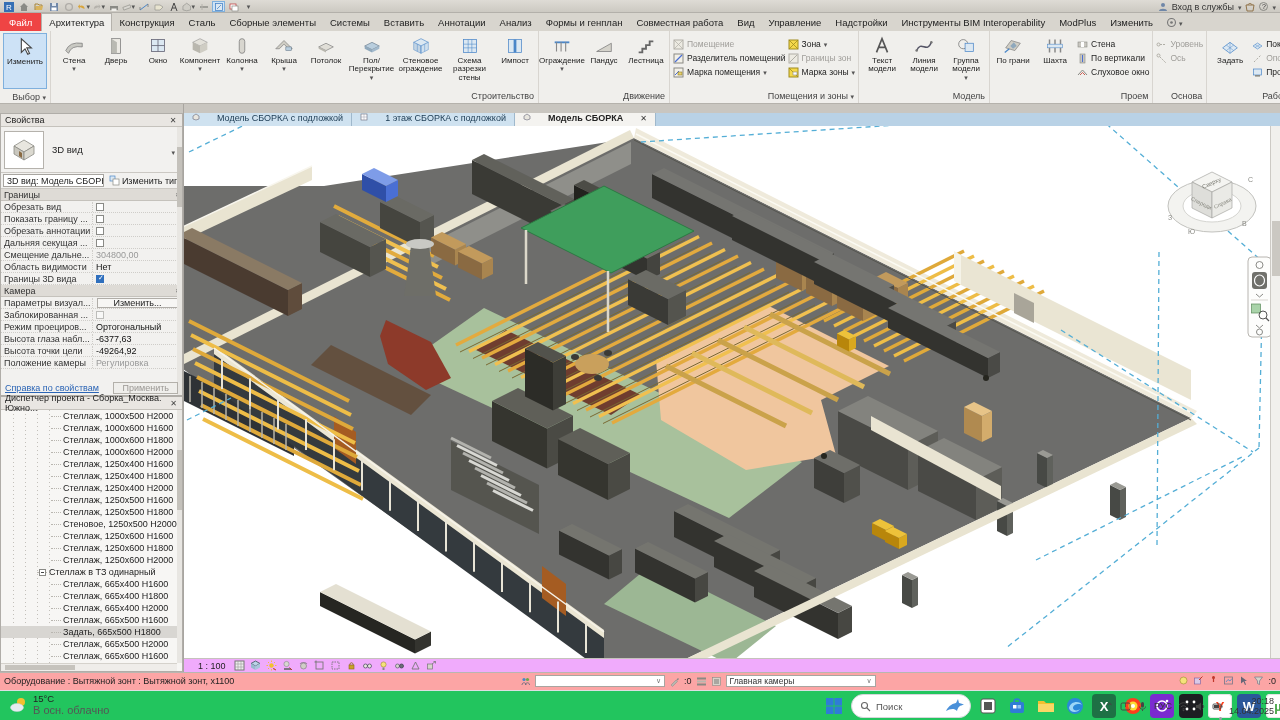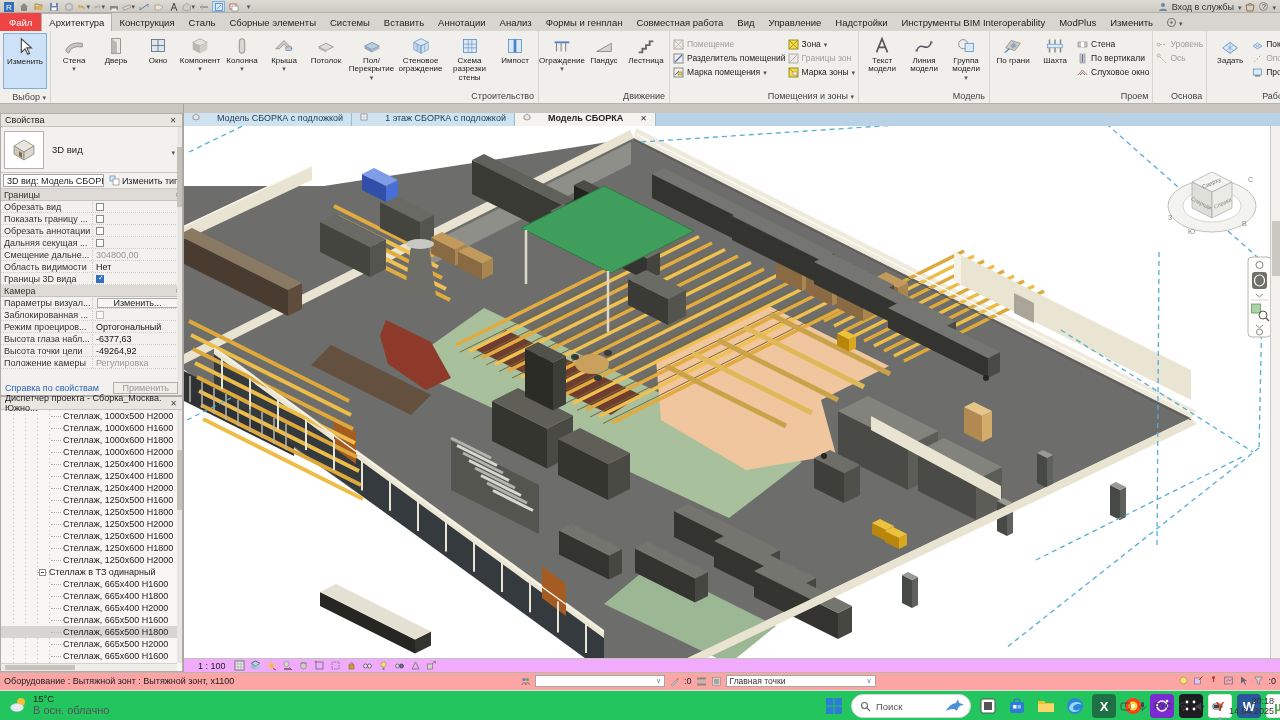--- a/index.html
+++ b/index.html
@@ -54,21 +54,21 @@
 .chev::after{content:"\00AB";display:inline-block;transform:rotate(90deg)}
 .prow{height:12px;display:flex;align-items:center;border-bottom:1px dotted #cfcdc9}
 .plab{width:92px;padding-left:3px;color:#333;white-space:nowrap;overflow:hidden;border-right:1px dotted #cfcdc9}
 .pval{flex:1;padding-left:3px;color:#111;white-space:nowrap;overflow:hidden}
 .pval.gray{color:#999}
 .cb{width:8px;height:8px;border:1px solid #8a8a86;background:#fff;margin-left:3px}
 .cb.on{background:#2f6fbd;border-color:#2f6fbd;position:relative}
 .cb.on::after{content:"✓";color:#fff;font-size:7px;position:absolute;left:1px;top:-2px}
 .valbtn{flex:1;margin:1px 4px;border:1px solid #b0ada8;background:#f7f6f4;text-align:center;height:10px;line-height:9px;color:#222}
 .pfoot{position:absolute;bottom:0;left:0;right:0;height:15px;display:flex;align-items:center;padding:0 4px;font-size:9px}
-.plink{color:#2a64b5;}
+.plink{color:#2a64b5;text-decoration:underline}
 .applybtn{margin-left:auto;border:1px solid #b3b0aa;background:#efeeeb;color:#9a9793;padding:0 8px;height:12px;line-height:11px}
 #browser{position:absolute;top:292px;left:0;width:183px;bottom:0;background:#f7f6f4;border:1px solid #b0ada8}
 .tree{position:absolute;top:13px;left:0;right:5px;bottom:8px;overflow:hidden;background-image:repeating-linear-gradient(to bottom,#c3c0ba 0 1px,transparent 1px 4px),repeating-linear-gradient(to bottom,#c3c0ba 0 1px,transparent 1px 4px),repeating-linear-gradient(to bottom,#c3c0ba 0 1px,transparent 1px 4px),repeating-linear-gradient(to bottom,#c3c0ba 0 1px,transparent 1px 4px);background-size:1px 100%;background-repeat:no-repeat;background-position:12px 0,24px 0,36px 0,48px 0}
 .titem{height:12px;display:flex;align-items:center;font-size:9px;color:#222;padding-left:62px;white-space:nowrap}
 .titem::before{content:"";width:10px;border-top:1px dotted #b9b6b0;margin-right:2px;margin-left:-12px}
 .titem.group{padding-left:48px;font-size:9px}
 .titem.group .exp{width:7px;height:7px;border:1px solid #8a8a86;background:#fff;margin-right:3px;margin-left:-10px;position:relative}
 .titem.group .exp::after{content:"";position:absolute;left:1px;top:2.5px;width:3px;border-top:1px solid #444}
 .titem.selected{background:#d8d6d2}
 .hscroll{position:absolute;bottom:0;left:0;right:5px;height:8px;background:#efedea;border-top:1px solid #d5d2cc}
@@ -682,33 +682,33 @@
     <div class="tree">
       <div class="titem">Стеллаж, 1000x500 H2000</div>
       <div class="titem">Стеллаж, 1000x600 H1600</div>
       <div class="titem">Стеллаж, 1000x600 H1800</div>
       <div class="titem">Стеллаж, 1000x600 H2000</div>
       <div class="titem">Стеллаж, 1250x400 H1600</div>
       <div class="titem">Стеллаж, 1250x400 H1800</div>
       <div class="titem">Стеллаж, 1250x400 H2000</div>
       <div class="titem">Стеллаж, 1250x500 H1600</div>
       <div class="titem">Стеллаж, 1250x500 H1800</div>
-      <div class="titem">Стеллаж, 1250x500 H2000</div>
+      <div class="titem">Стеновое, 1250x500 H2000</div>
       <div class="titem">Стеллаж, 1250x600 H1600</div>
       <div class="titem">Стеллаж, 1250x600 H1800</div>
       <div class="titem">Стеллаж, 1250x600 H2000</div>
       <div class="titem group">
           <span class="exp"></span>
           <span>Стеллаж в ТЗ одинарный</span>
         </div>
       <div class="titem">Стеллаж, 665x400 H1600</div>
       <div class="titem">Стеллаж, 665x400 H1800</div>
       <div class="titem">Стеллаж, 665x400 H2000</div>
       <div class="titem">Стеллаж, 665x500 H1600</div>
-      <div class="titem selected">Стеллаж, 665x500 H1800</div>
+      <div class="titem selected">Задать, 665x500 H1800</div>
       <div class="titem">Стеллаж, 665x500 H2000</div>
       <div class="titem">Стеллаж, 665x600 H1600</div>
     </div>
     <div class="pvscroll" style="top:13px;bottom:8px">
         <div class="pvthumb" style="top:40px"></div>
       </div>
     <div class="hscroll">
         <div class="hthumb"></div>
       </div>
   </div>
@@ -1136,21 +1136,21 @@
           <rect x="1" y="7.5" width="9" height="2" fill="#8a8a84"></rect>
         </svg>
       </span>
     <span class="sb-ico">
         <svg viewBox="0 0 11 11">
           <rect x="1.5" y="1.5" width="8" height="8" fill="#d5d3cb" stroke="#8a8a84" stroke-width=".6"></rect>
           <rect x="3" y="3" width="5" height="5" fill="#a8a6a0"></rect>
         </svg>
       </span>
     <div class="sb-combo" style="width:150px">
-        <span>Главная точки</span>
+        <span>Главная камеры</span>
         <span class="dd">∨</span>
       </div>
   </div>
   <div class="sb-right">
     <span class="sb-ico">
         <svg viewBox="0 0 11 11">
           <circle cx="5.5" cy="5.5" r="3.5" fill="#f5e27a" stroke="#998a2c" stroke-width=".6"></circle>
         </svg>
       </span>
     <span class="sb-ico">

